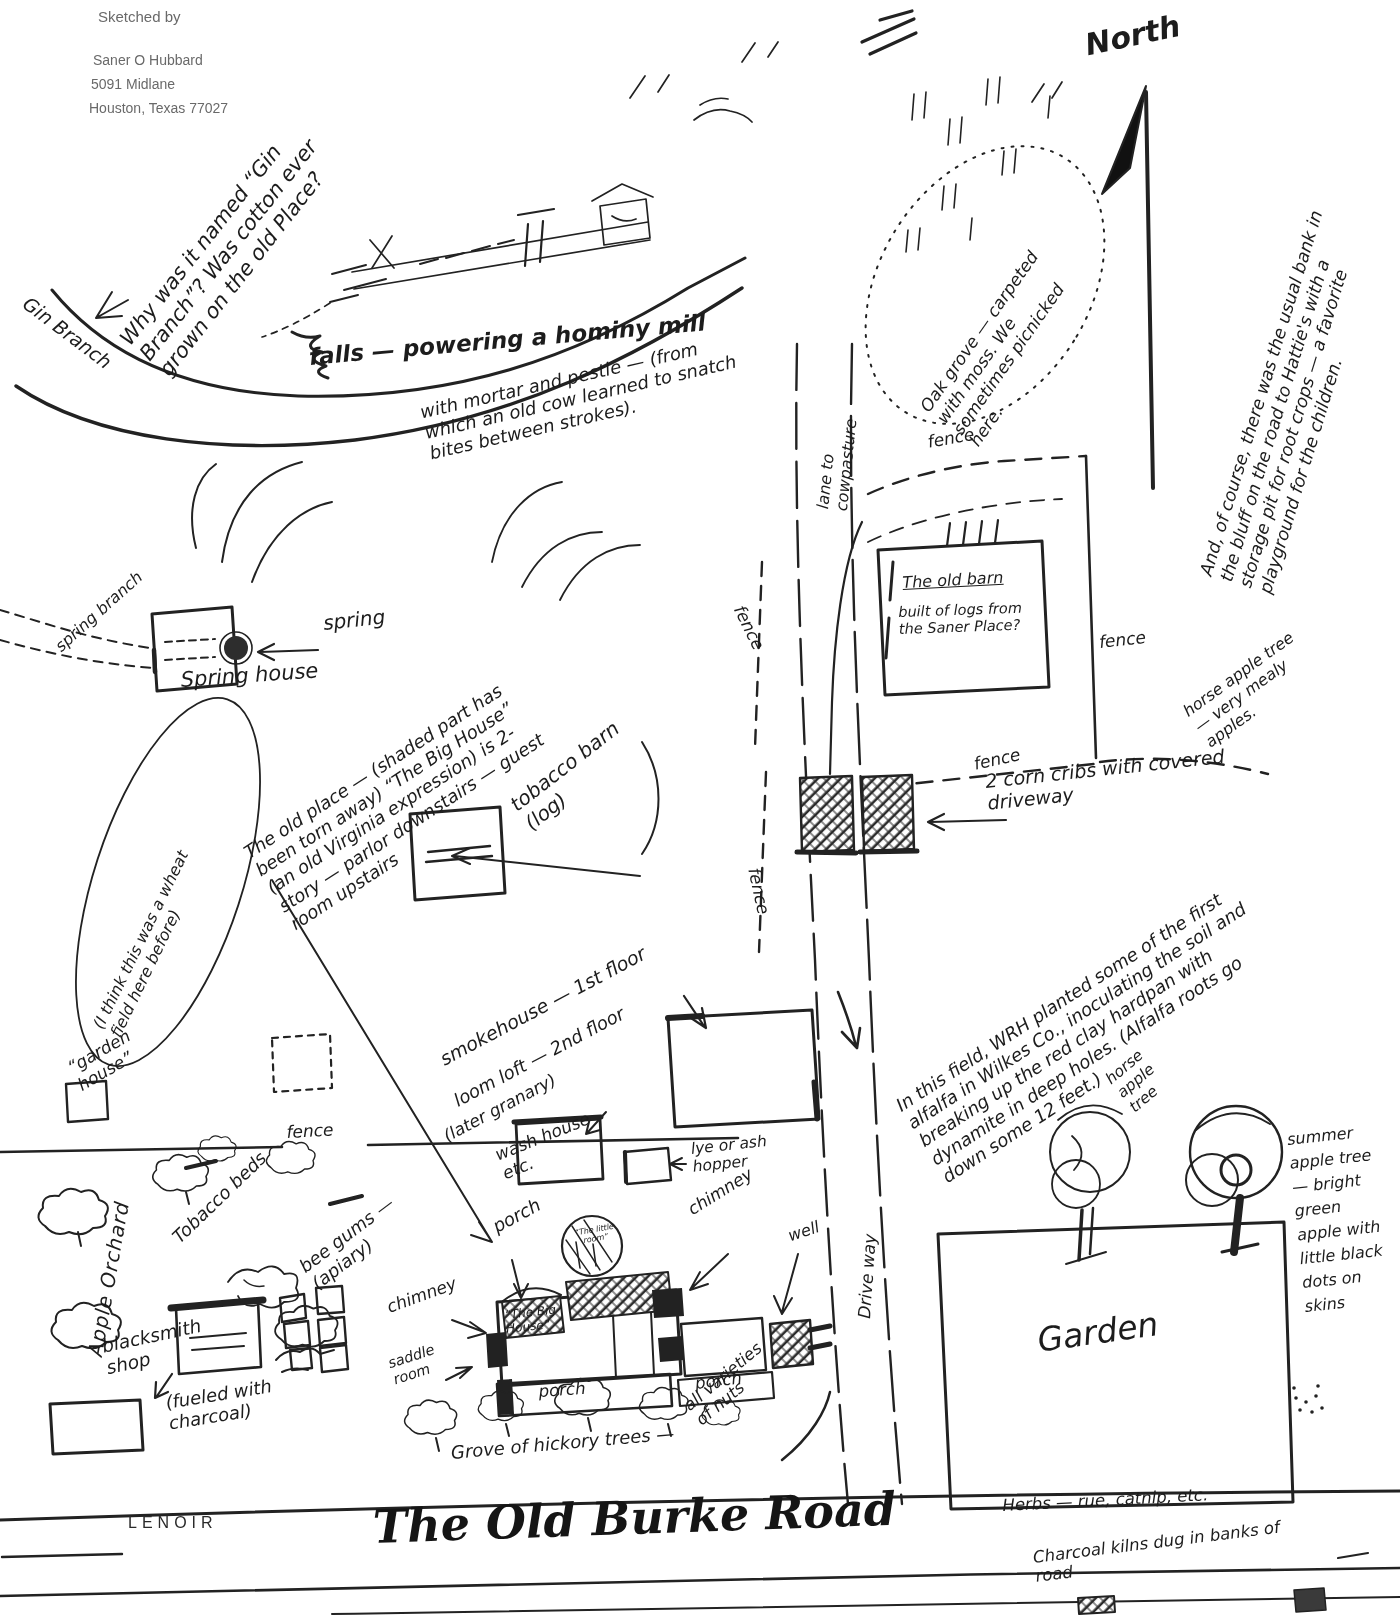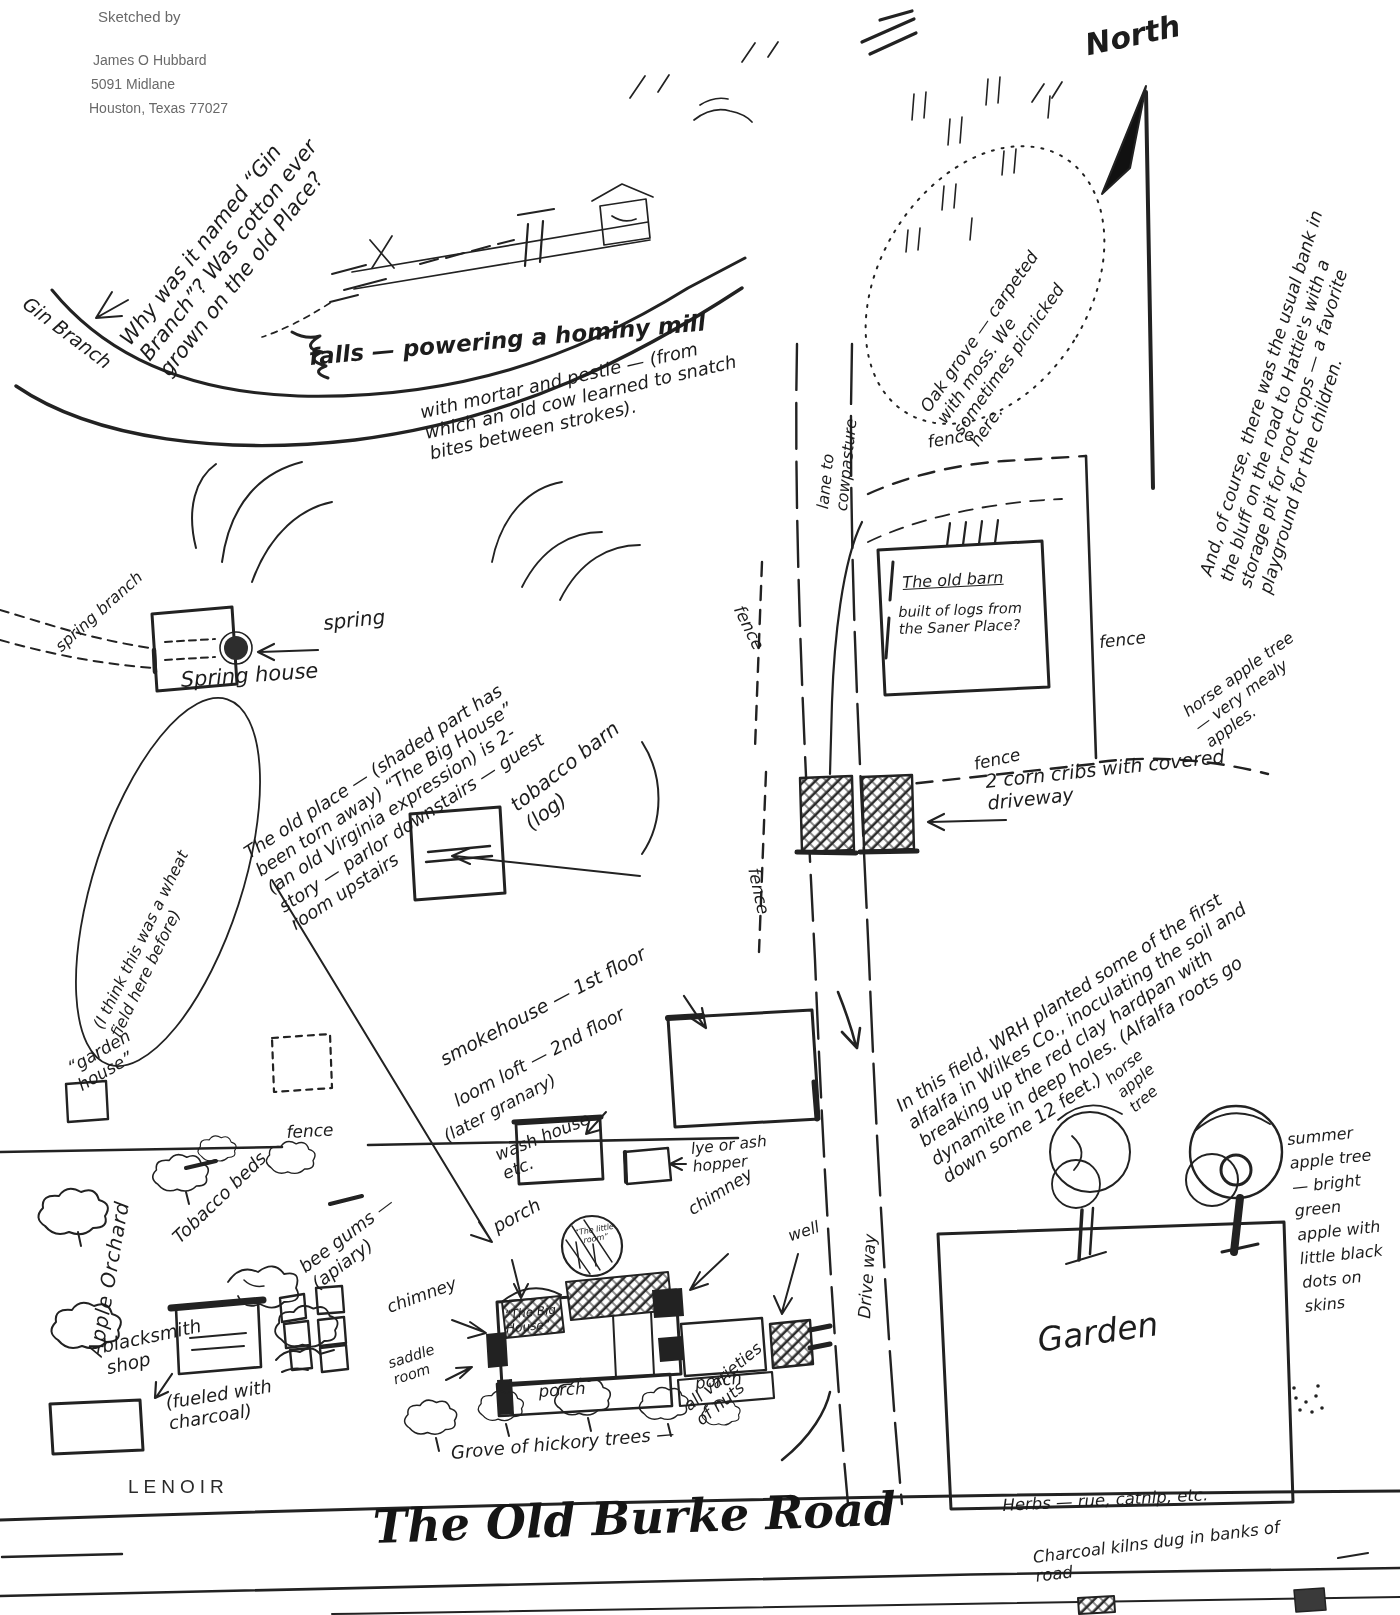--- a/index.html
+++ b/index.html
@@ -246,21 +246,21 @@
   </g>
 
   <g>
     <path d="M 1078,1598 L 1114,1596 L 1115,1612 L 1079,1614 Z" fill="url(#hatch)" stroke-width="2"></path>
     <path d="M 1294,1590 L 1324,1588 L 1326,1610 L 1296,1612 Z" fill="#3a3a3a" stroke-width="1.5"></path>
     <path d="M 1338,1558 l 30,-5" stroke-width="2.2"></path>
   </g>
 </svg>
 
 <div class="lb print nw" style="left:98px;top:8px;font-size:15px;">Sketched by</div>
-<div class="lb print nw" style="left:93px;top:52px;font-size:14px;">James O Hubbard</div>
+<div class="lb print nw" style="left:93px;top:52px;font-size:14px;">Saner O Hubbard</div>
 <div class="lb print nw" style="left:91px;top:76px;font-size:14px;">5091 Midlane</div>
 <div class="lb print nw" style="left:89px;top:100px;font-size:14px;text-align:center;">Houston, Texas 77027</div>
 
 <div class="lb" style="left:115px;top:335px;width:335px;font-size:21px;transform:rotate(-52deg);">Why was it named “Gin Branch”? Was cotton ever grown on the old Place?</div>
 <div class="lb nw" style="left:32px;top:292px;font-size:19px;transform:rotate(37deg);">Gin Branch</div>
 <div class="lb bold nw" style="left:308px;top:344px;font-size:23px;transform:rotate(-5deg);">falls — powering a hominy mill</div>
 <div class="lb" style="left:418px;top:402px;width:330px;font-size:18px;transform:rotate(-13deg);">with mortar and pestle — (from which an old cow learned to snatch bites between strokes).</div>
 <div class="lb bold nw" style="left:1082px;top:28px;font-size:30px;transform:rotate(-12deg);">North</div>
 <div class="lb" style="left:916px;top:404px;width:205px;font-size:17px;transform:rotate(-55deg);">Oak grove — carpeted with moss. We sometimes picnicked here.</div>
 <div class="lb" style="left:1196px;top:572px;width:390px;font-size:17.5px;transform:rotate(-73deg);">And, of course, there was the usual bank in the bluff on the road to Hattie's with a storage pit for root crops — a favorite playground for the children.</div>
@@ -310,17 +310,17 @@
 <div class="lb" style="left:1286px;top:1128px;width:84px;font-size:16px;line-height:1.5;transform:rotate(-6deg);">summer apple tree — bright green apple with little black dots on skins</div>
 
 <div class="lb nw" style="left:84px;top:1354px;font-size:20px;letter-spacing:1px;transform:rotate(-80deg);">Apple Orchard</div>
 <div class="lb nw" style="left:168px;top:1232px;font-size:18px;transform:rotate(-44deg);">Tobacco beds</div>
 <div class="lb" style="left:295px;top:1260px;width:160px;font-size:18px;transform:rotate(-37deg);">bee gums — (apiary)</div>
 <div class="lb" style="left:100px;top:1336px;width:150px;font-size:18.5px;transform:rotate(-12deg);">blacksmith shop</div>
 <div class="lb" style="left:164px;top:1392px;width:180px;font-size:18px;transform:rotate(-9deg);">(fueled with charcoal)</div>
 <div class="lb nw" style="left:450px;top:1442px;font-size:18px;transform:rotate(-5deg);">Grove of hickory trees —</div>
 <div class="lb" style="left:680px;top:1400px;width:110px;font-size:16.5px;transform:rotate(-40deg);">all varieties of nuts</div>
 
-<div class="lb caps nw" style="left:128px;top:1476px;font-size:19px;">LENOIR</div>
+<div class="lb caps nw" style="left:128px;top:1514px;font-size:16px;">LENOIR</div>
 <div class="lb title nw" style="left:372px;top:1500px;font-size:46px;transform:rotate(-2deg);">The Old Burke Road</div>
 <div class="lb" style="left:1032px;top:1548px;width:272px;font-size:16.5px;transform:rotate(-7deg);">Charcoal kilns dug in banks of road</div>
 
 </div>
 
 </body></html>

